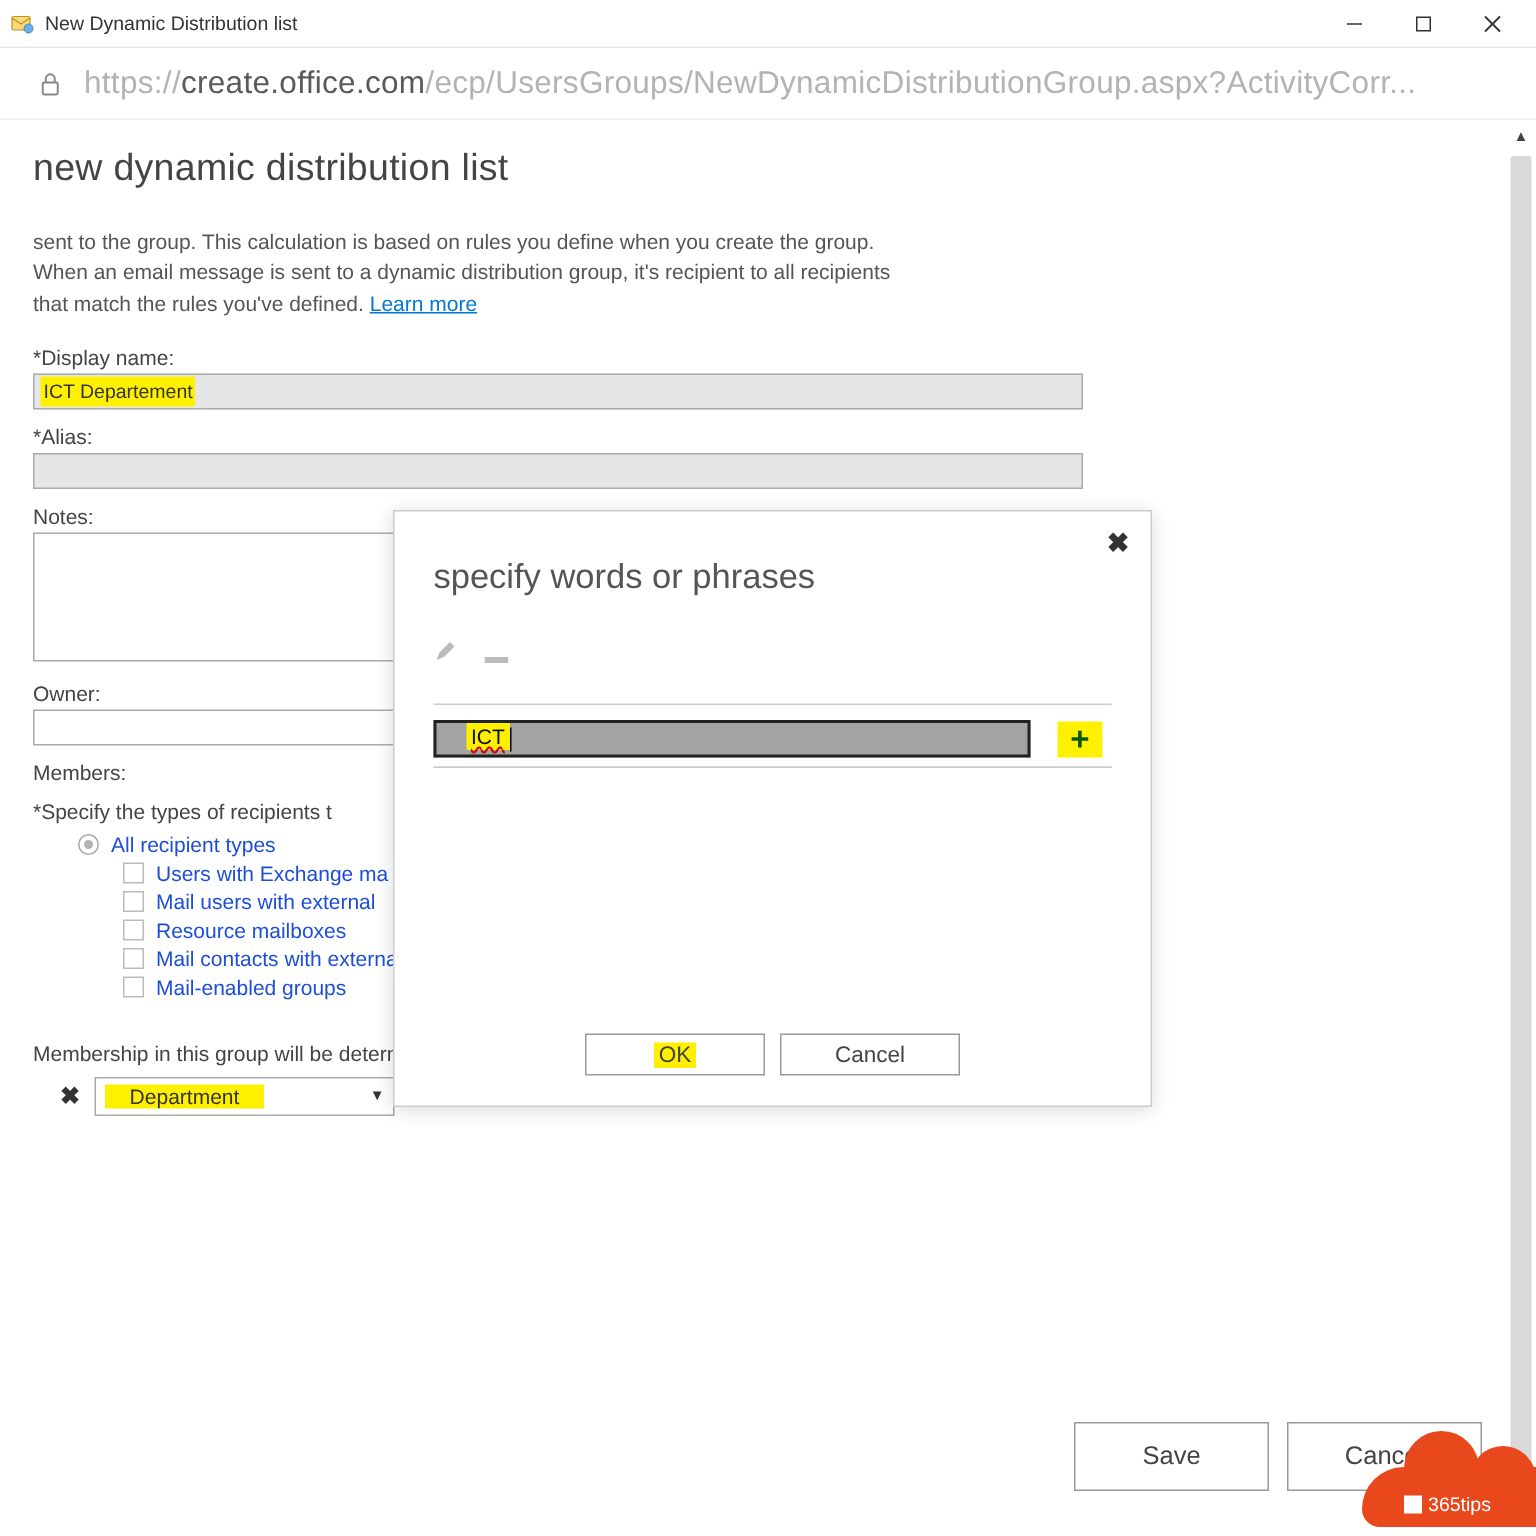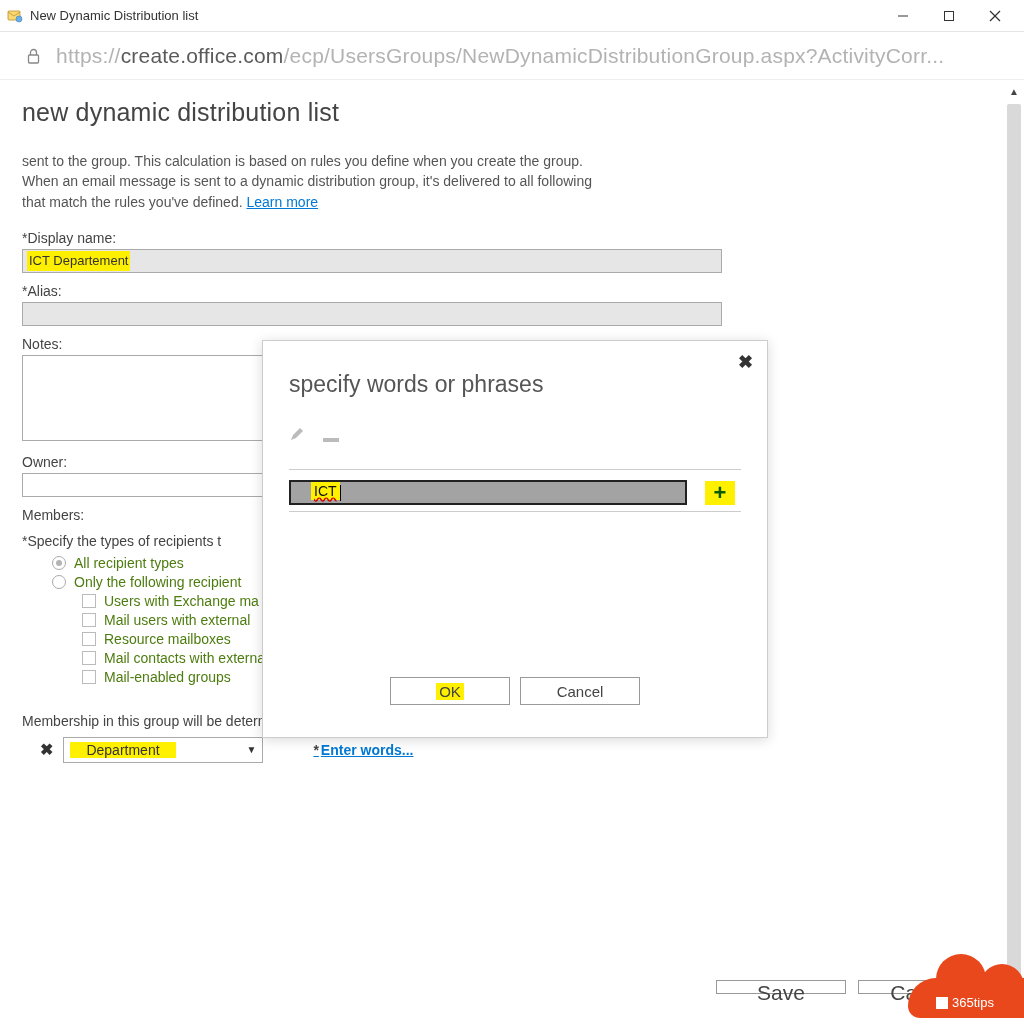--- a/index.html
+++ b/index.html
@@ -145,21 +145,21 @@
   .members-section .field-label { margin-bottom: 10px; }
   .specify-line {
     font-size: 14px; color: #444; margin-bottom: 6px;
   }
 
   .radio-row, .check-row {
     display: flex;
     align-items: center;
     gap: 8px;
     font-size: 14px;
-    color: #4d7c0f;
+    color: #1d4ed8;
     margin: 3px 0 3px 30px;
   }
   .radio {
     width: 14px; height: 14px;
     border-radius: 50%;
     border: 1.5px solid #aaa;
     display: inline-flex; align-items: center; justify-content: center;
     flex-shrink: 0;
   }
   .radio.selected::after {
@@ -230,24 +230,24 @@
   
   .action-bar {
     position: absolute;
     bottom: 30px;
     right: 36px;
     display: flex;
     gap: 12px;
   }
   .action-bar .btn {
     width: 130px;
-    height: 14px;
+    height: 46px;
     border: 1px solid #999;
     background: #fff;
-    font-size: 21px;
+    font-size: 17px;
     color: #444;
     cursor: pointer;
   }
 
   
   .modal {
     position: absolute;
     top: 340px;
     left: 262px;
     width: 506px;
@@ -329,21 +329,21 @@
   }
   .modal-list {
     height: 160px;
     border-top: 1px solid #ccc;
     margin-top: -1px;
   }
   .modal-actions {
     display: flex;
     justify-content: center;
     gap: 10px;
-    margin-top: 6px;
+    margin-top: 18px;
   }
   .modal-actions .btn {
     width: 120px;
     height: 28px;
     border: 1px solid #999;
     background: #fff;
     font-size: 15px;
     color: #444;
     cursor: pointer;
     display: inline-flex;
@@ -449,21 +449,21 @@
   <span class="url-text">https://<span class="bold">create.office.com</span>/ecp/UsersGroups/NewDynamicDistributionGroup.aspx?ActivityCorr...</span>
 </div>
 
 <div class="content-wrap">
   <div class="content">
 
     <h1 class="page-title">new dynamic distribution list</h1>
 
     <div class="intro-text">
       <span>sent to the group. This calculation is based on rules you define when you create the group.</span><br>
-      <span>When an email message is sent to a dynamic distribution group, it's delivered to all following</span><br>
+      <span>When an email message is sent to a dynamic distribution group, it's recipient to all recipients</span><br>
       <span>that match the rules you've defined. </span>
       <a href="#" class="learn-link">Learn more</a>
     </div>
 
     <div class="field-block">
       <label class="field-label">*Display name:</label>
       <div class="text-input">
         <span class="hl">ICT Departement</span>
       </div>
     </div>
@@ -483,24 +483,20 @@
       <div class="text-input" style="background:#fff;"></div>
     </div>
 
     <div class="members-section">
       <label class="field-label">Members:</label>
       <div class="specify-line">*Specify the types of recipients t</div>
 
       <div class="radio-row">
         <span class="radio selected"></span>
         <span>All recipient types</span>
-      </div>
-      <div class="radio-row">
-        <span class="radio"></span>
-        <span>Only the following recipient</span>
       </div>
 
       <div class="check-row">
         <span class="checkbox"></span>
         <span>Users with Exchange ma</span>
       </div>
       <div class="check-row">
         <span class="checkbox"></span>
         <span>Mail users with external</span>
       </div>

